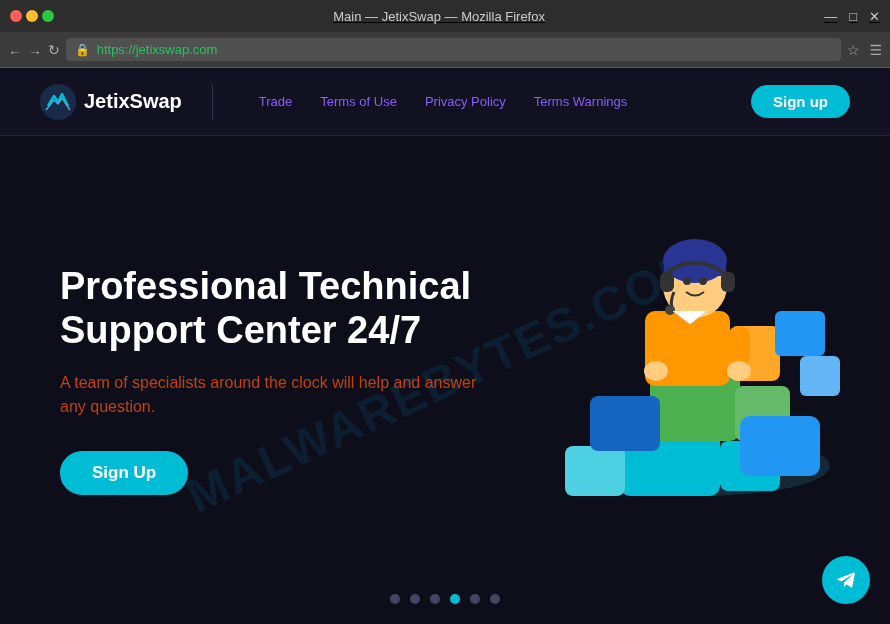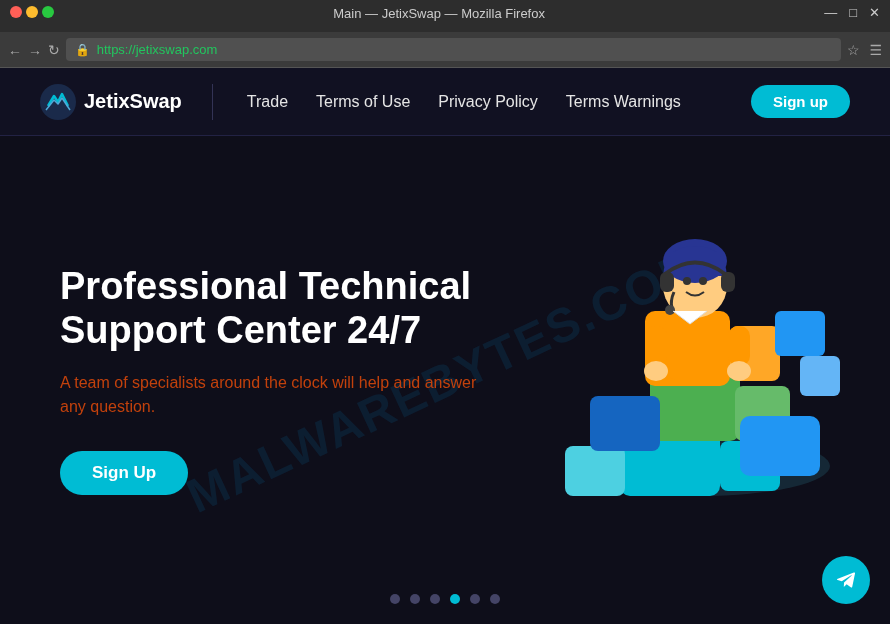--- a/index.html
+++ b/index.html
@@ -1,17 +1,17 @@
 <!DOCTYPE html>
 <html><head>
   <meta charset="utf-8">
   <style>
     * { margin: 0; padding: 0; box-sizing: border-box; }
     body { width: 890px; height: 624px; overflow: hidden; font-family: Arial, sans-serif; background: #1a1a2e; }
-    .title-bar { display: flex; align-items: flex-start; justify-content: space-between; padding: 6px 10px; background: #2d2d2d; height: 32px; }
+    .title-bar { display: flex; align-items: center; justify-content: space-between; padding: 6px 10px; background: #2d2d2d; height: 32px; text-decoration: underline; }
     .title-bar-left { display: flex; align-items: center; gap: 4px; }
     .traffic-light { width: 12px; height: 12px; border-radius: 50%; }
     .tl-red { background: #ff5f57; }
     .tl-yellow { background: #febc2e; }
     .tl-green { background: #28c840; }
     .title-bar-center { font-size: 13px; color: #ccc; flex: 1; text-align: center; }
     .title-bar-right { display: flex; align-items: center; gap: 12px; }
     .title-bar-btn { color: #ccc; font-size: 13px; cursor: pointer; background: none; border: none; line-height: 1; }
 
     .nav-bar { display: flex; align-items: center; padding: 4px 8px; gap: 6px; background: #3b3b3b; height: 36px; border-bottom: 1px solid #555; }
@@ -19,25 +19,25 @@
     .address-bar { flex: 1; background: #505050; border: none; border-radius: 4px; padding: 4px 10px; color: #ddd; font-size: 13px; display: flex; align-items: center; gap: 6px; }
     .address-bar-text { font-size: 13px; color: #22c55e; }
     .address-bar-actions { display: flex; align-items: center; gap: 10px; margin-left: auto; }
     .address-bar-action { color: #aaa; font-size: 14px; cursor: pointer; }
 
     
     .website { background: #0e0e1a; height: calc(624px - 68px); overflow: hidden; }
 
     
     .site-nav { background: #111122; display: flex; align-items: center; padding: 0 40px; height: 68px; border-bottom: 1px solid #222244; }
-    .logo-area { display: flex; align-items: center; gap: 8px; margin-right: 34px; border-right: 1px solid #333355; padding-right: 30px; }
+    .logo-area { display: flex; align-items: center; gap: 8px; margin-right: 46px; border-right: 1px solid #333355; padding-right: 30px; }
     .logo-icon { width: 36px; height: 36px; }
     .logo-text { color: #fff; font-size: 20px; font-weight: 700; }
     .nav-links { display: flex; align-items: center; gap: 28px; flex: 1; }
-    .nav-link { color: #e5e5e5; text-decoration: none; font-size: 16px; cursor: pointer; }
+    .nav-link { color: #8b5cf6; text-decoration: none; font-size: 13px; cursor: pointer; }
     .nav-actions { display: flex; align-items: center; gap: 12px; }
     .btn-signup { background: #00bcd4; color: #fff; border: none; border-radius: 20px; padding: 8px 22px; font-size: 15px; cursor: pointer; font-weight: 600; }
     .btn-login { background: transparent; color: #fff; border: 2px solid #fff; border-radius: 20px; padding: 7px 22px; font-size: 15px; cursor: pointer; font-weight: 600; }
 
     
     .hero { background: #0e0e1a; display: flex; align-items: center; padding: 40px 60px; height: calc(624px - 68px - 68px); position: relative; overflow: hidden; }
     .hero-content { max-width: 480px; z-index: 2; }
     .hero-title { color: #fff; font-size: 38px; font-weight: 800; line-height: 1.15; margin-bottom: 18px; }
     .hero-desc { color: #c2410c; font-size: 16px; line-height: 1.5; margin-bottom: 32px; max-width: 420px; }
     .btn-hero-signup { background: #00bcd4; color: #fff; border: none; border-radius: 24px; padding: 12px 32px; font-size: 17px; font-weight: 700; cursor: pointer; }

